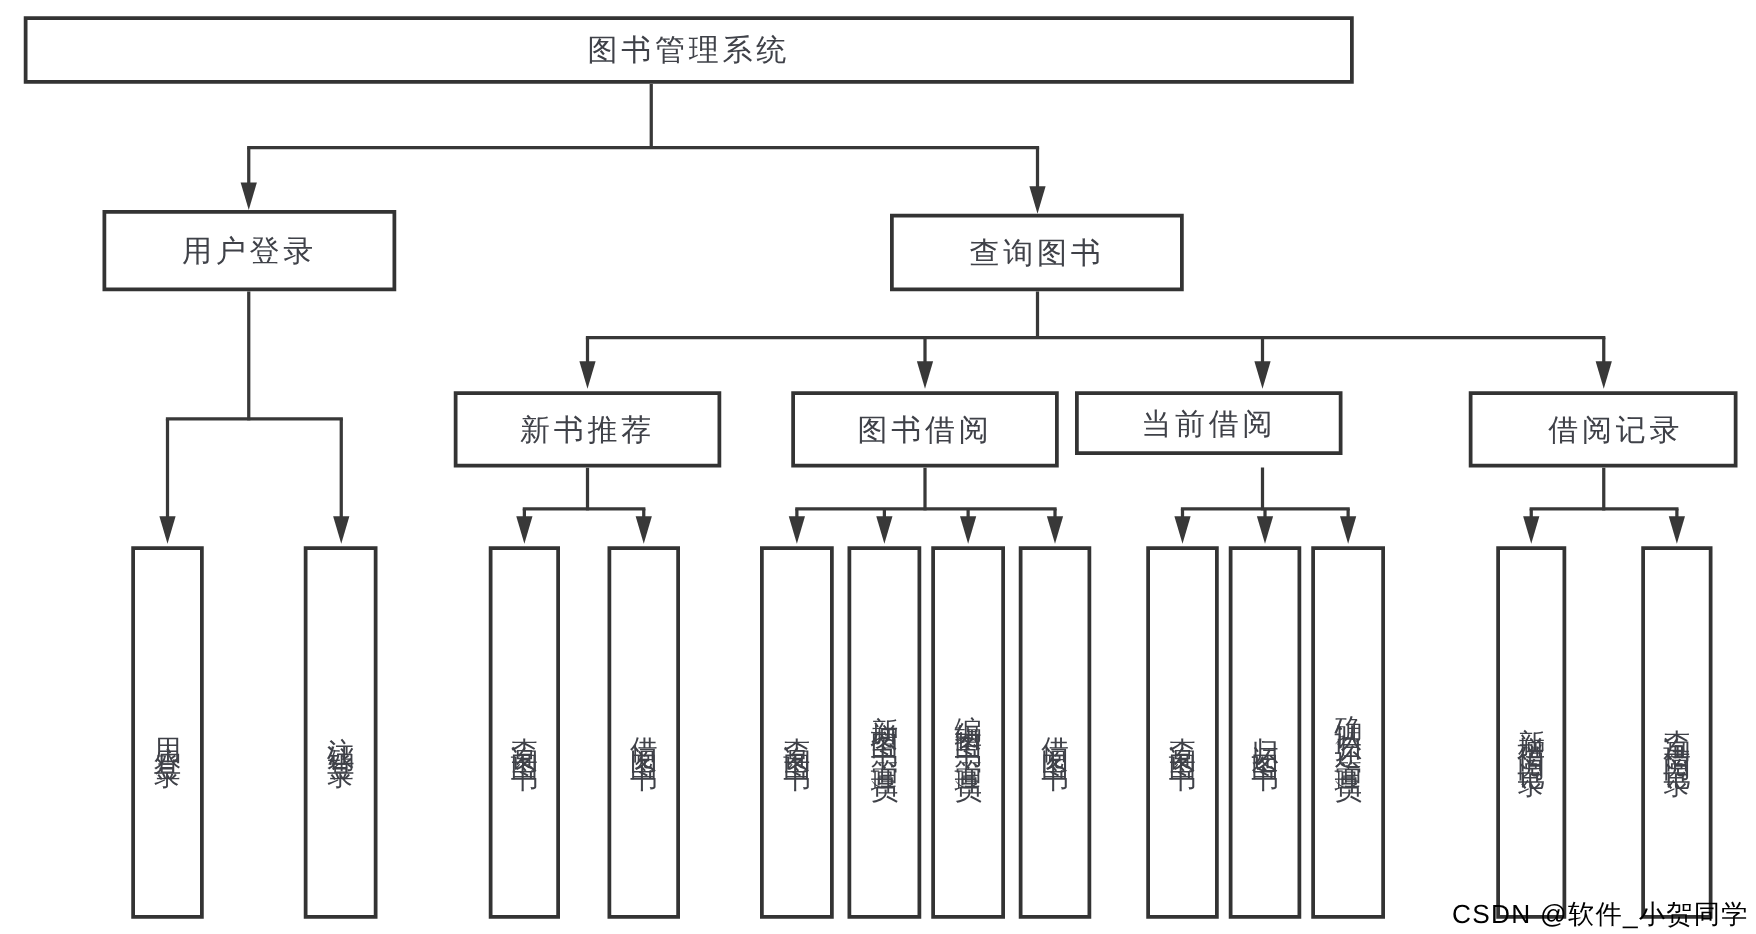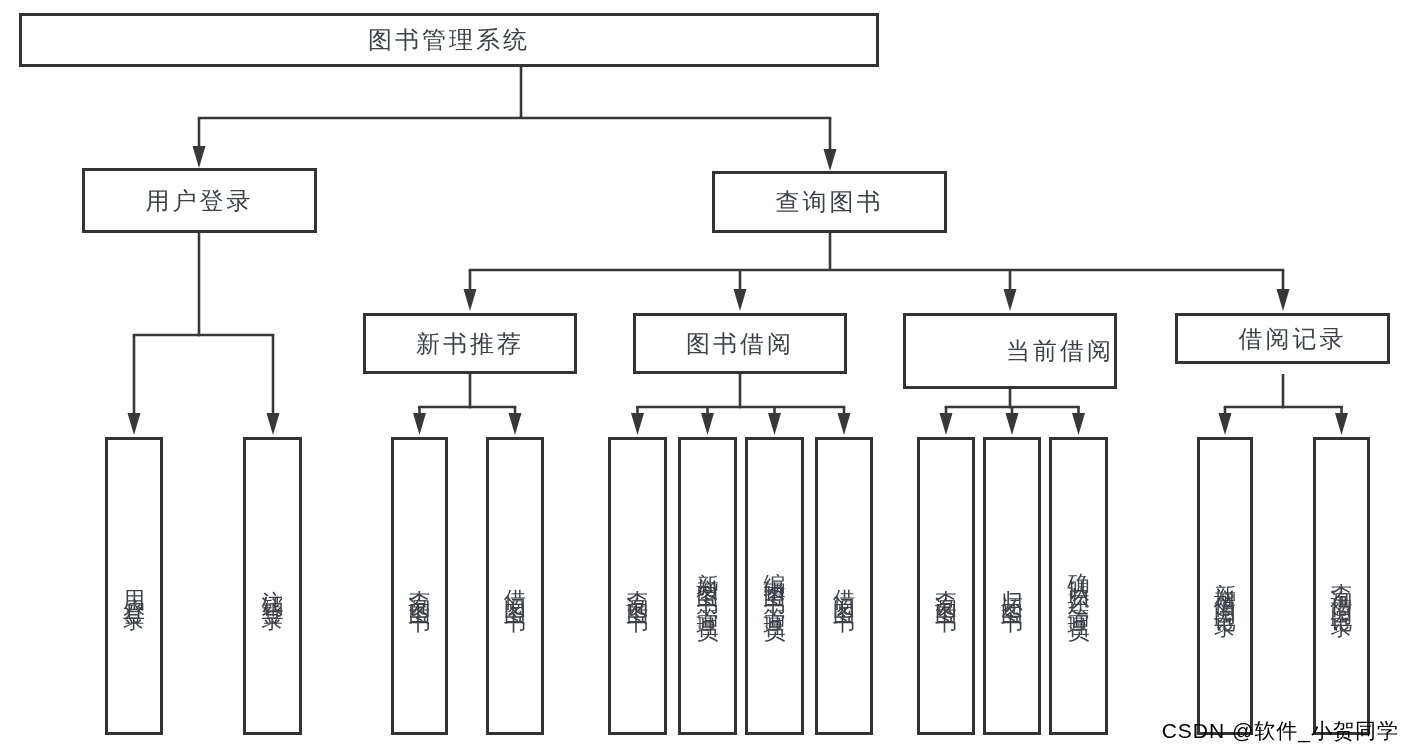--- a/index.html
+++ b/index.html
@@ -93,41 +93,41 @@
       <polygon points="768,413 781,413 774.5,435"></polygon>
       <polygon points="837.5,413 850.5,413 844,435"></polygon>
       <polygon points="939.5,413 952.5,413 946,435"></polygon>
       <polygon points="1005.5,413 1018.5,413 1012,435"></polygon>
       <polygon points="1072,413 1085,413 1078.5,435"></polygon>
       <polygon points="1218.5,413 1231.5,413 1225,435"></polygon>
       <polygon points="1335,413 1348,413 1341.5,435"></polygon>
     </g>
   </svg>
 
-  <div class="box h" style="left:19px; top:13px; width:860px; height:54px;font-family:Liberation Serif, serif;">
+  <div class="box h" style="left:19px; top:13px; width:1064px; height:54px;font-family:Liberation Serif, serif;">
     <span>图书管理系统</span>
   </div>
 
   <div class="box h" style="left:82px; top:168px; width:235px; height:65px;">
     <span>用户登录</span>
   </div>
   <div class="box h" style="left:712px; top:171px; width:235px; height:62px;">
     <span>查询图书</span>
   </div>
 
   <div class="box h" style="left:633px; top:313px; width:214px; height:61px;">
     <span>图书借阅</span>
   </div>
   <div class="box h" style="left:363px; top:313px; width:214px; height:61px;">
     <span>新书推荐</span>
   </div>
-  <div class="box h" style="left:903px; top:313px; width:214px; height:76px;justify-content:flex-end;">
+  <div class="box h" style="left:860px; top:313px; width:214px; height:51px;">
     <span>当前借阅</span>
   </div>
-  <div class="box h" style="left:1175px; top:313px; width:215px; height:51px;padding-left:20px;">
+  <div class="box h" style="left:1175px; top:313px; width:215px; height:61px;padding-left:20px;">
     <span>借阅记录</span>
   </div>
 
   <div class="box v" style="left:105px; top:437px; width:58px; height:298px;">
     <span>用户登录</span>
   </div>
   <div class="box v" style="left:243px; top:437px; width:59px; height:298px;">
     <span>注销登录</span>
   </div>
 

